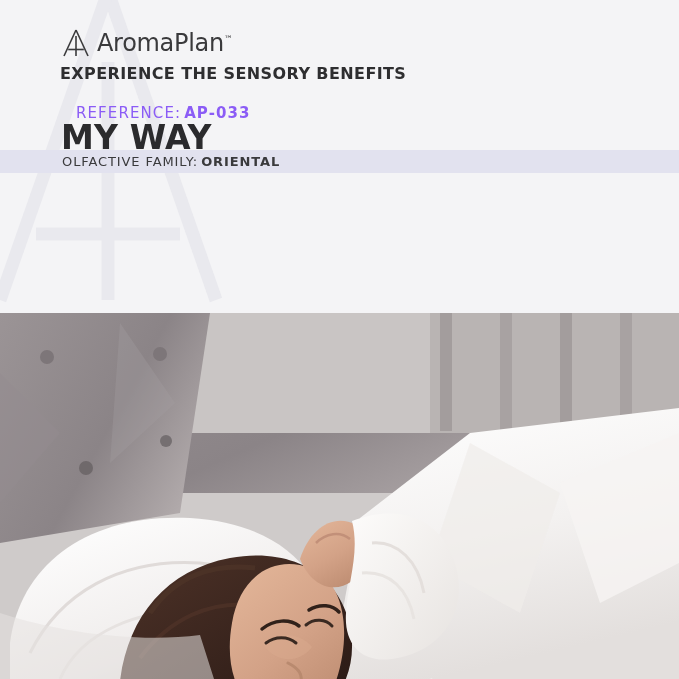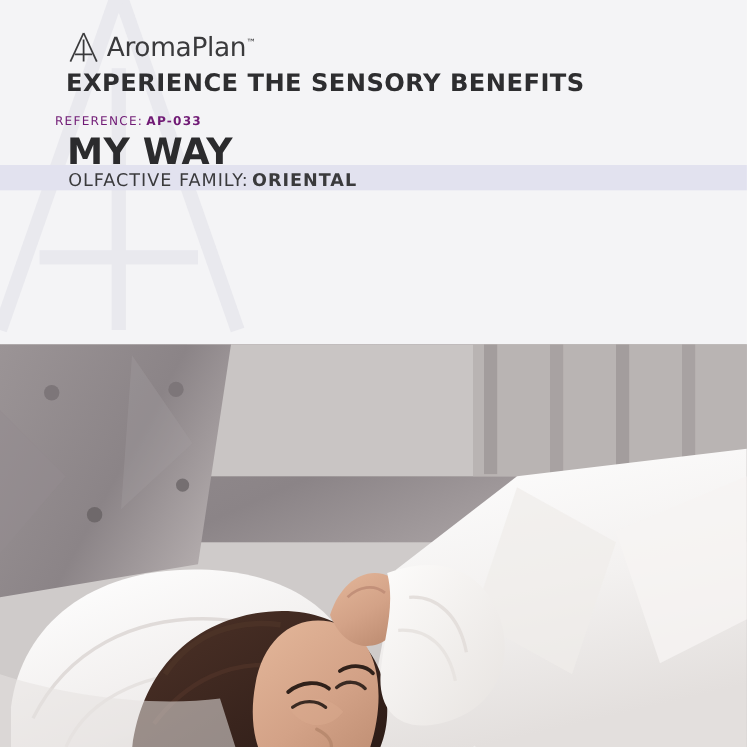--- a/index.html
+++ b/index.html
@@ -66,34 +66,34 @@
   .logo-text .tm {
     font-size: 9px;
     vertical-align: super;
     letter-spacing: 0;
   }
 
   .headline {
     position: absolute;
     left: 60px;
     top: 64px;
-    font-size: 22px;
+    font-size: 16px;
     font-weight: bold;
     letter-spacing: 0.4px;
     color: #2e2e30;
     font-family: "DejaVu Sans", sans-serif;
   }
 
   .reference-row {
     position: absolute;
-    left: 50px;
+    left: 76px;
     top: 104px;
-    font-size: 11px;
+    font-size: 15px;
     letter-spacing: 1.1px;
-    color: #701a75;
+    color: #8b5cf6;
     font-family: "DejaVu Sans", sans-serif;
   }
   .reference-row .ref-label { font-weight: 400; }
   .reference-row .ref-value { font-weight: bold; margin-left: 3px; }
 
   .product-name {
     position: absolute;
     left: 61px;
     top: 118px;
     font-size: 33px;
@@ -108,21 +108,21 @@
     left: 0;
     top: 150px;
     width: 679px;
     height: 23px;
     background: #e2e2ef;
   }
   .family-text {
     position: absolute;
     left: 62px;
     top: 154px;
-    font-size: 16px;
+    font-size: 13px;
     letter-spacing: 0.9px;
     color: #3a3a3c;
     font-family: "DejaVu Sans", sans-serif;
   }
   .family-text .fam-label { font-weight: 400; }
   .family-text .fam-value { font-weight: bold; margin-left: 3px; }
 
   .description {
     position: absolute;
     left: 62px;

